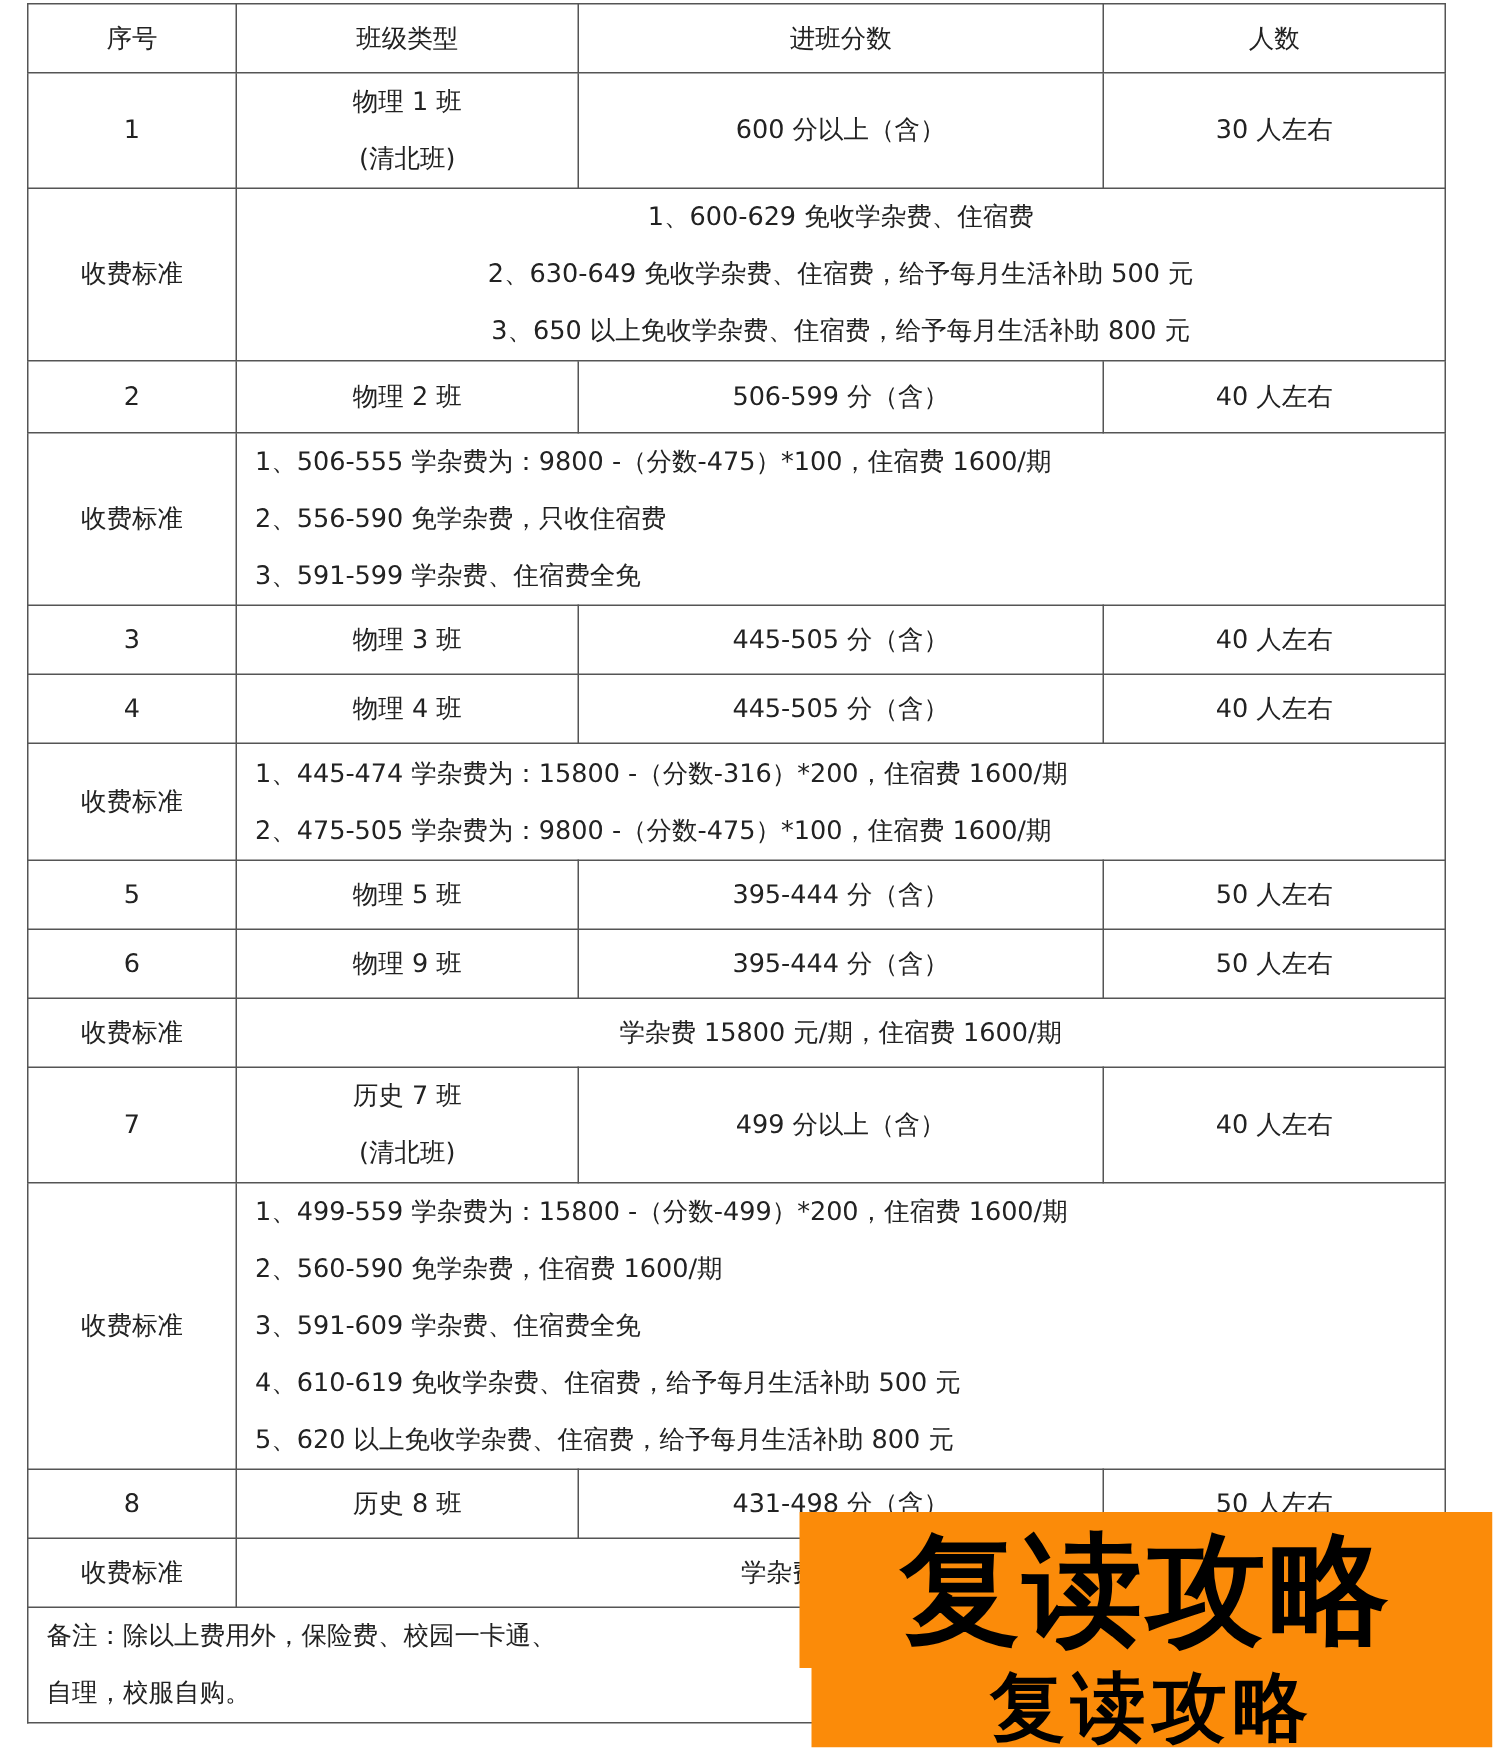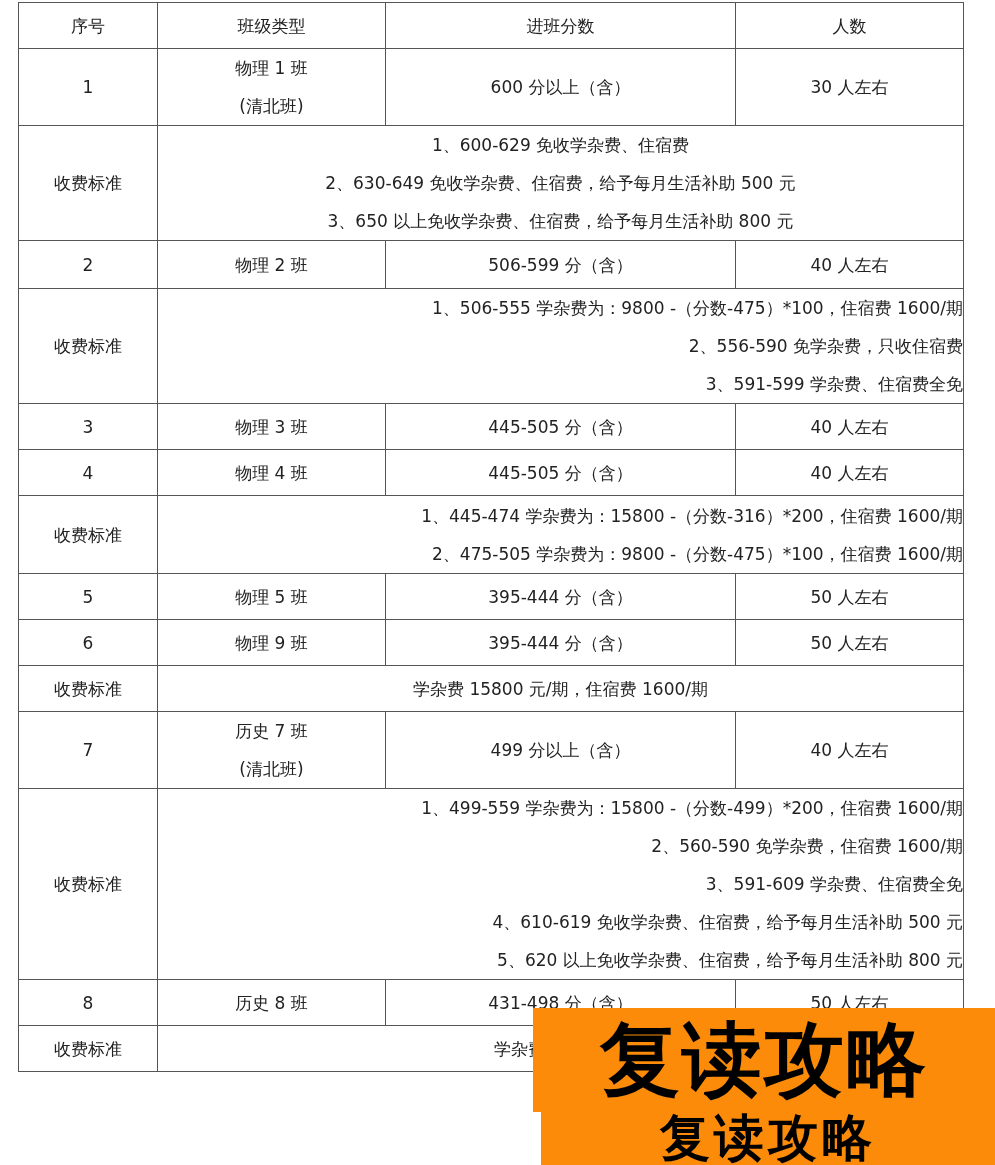--- a/index.html
+++ b/index.html
@@ -1,20 +1,20 @@
 <!DOCTYPE html>
 <html><head>
 <meta charset="utf-8">
 <style>
   html, body { margin: 0; padding: 0; background: #ffffff; }
   body { width: 995px; height: 1165px; position: relative; overflow: hidden;
          font-family: "DejaVu Sans", "Liberation Sans", sans-serif; color: #222; }
   .tbl { position: absolute; left: 18px; top: 2px; width: 945px; border-collapse: collapse; table-layout: fixed; }
   .tbl td { border: 1.5px solid #555; font-size: 17px; text-align: center; vertical-align: middle; padding: 0; line-height: 38px; }
-  .tbl td.left { text-align: right; padding-left: 12px; margin-top: 33px; }
+  .tbl td.left { text-align: left; padding-left: 12px; margin-top: 33px; }
   .tbl td.note { text-align: left; padding-left: 12px; line-height: 38px; }
   .line { display: block; white-space: nowrap; }
   .wm { position: absolute; background: #fb8b09; color: #000000; }
   .wm1 { left: 533px; top: 1008px; width: 462px; height: 104px; font-size: 80px; font-weight: bold; letter-spacing: 2px; text-align: center; line-height: 104px; }
   .wm2 { left: 541px; top: 1112px; width: 454px; height: 53px; font-size: 50px; font-weight: bold; letter-spacing: 4px; text-align: center; line-height: 53px; }
 </style>
 </head>
 <body>
 
 <table class="tbl">
@@ -126,17 +126,23 @@
       <td>8</td>
       <td>历史 8 班</td>
       <td>431-498 分（含）</td>
       <td>50 人左右</td>
     </tr>
     <tr style="height:46px">
       <td>收费标准</td>
       <td colspan="3">学杂费 15800 元</td>
     </tr>
 
+    <tr style="height:77px">
+      <td colspan="4" class="note">
+        <span class="line">备注：除以上费用外，保险费、校园一卡通、</span>
+        <span class="line">自理，校服自购。</span>
+      </td>
+    </tr>
   </tbody>
 </table>
 
 <div class="wm wm1">复读攻略</div>
 <div class="wm wm2">复读攻略</div>
 
 </body></html>

